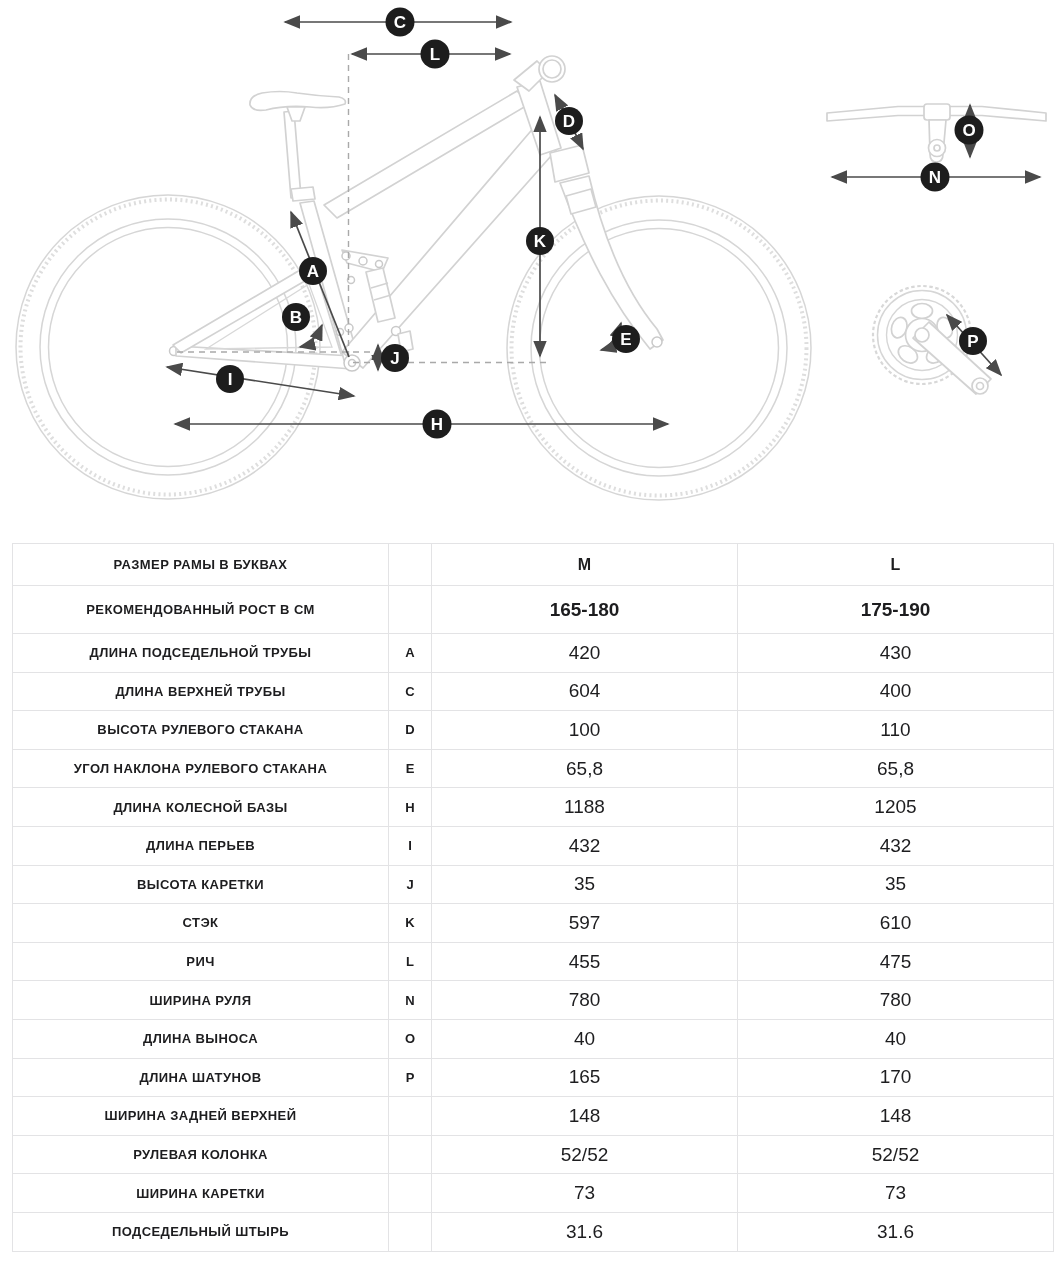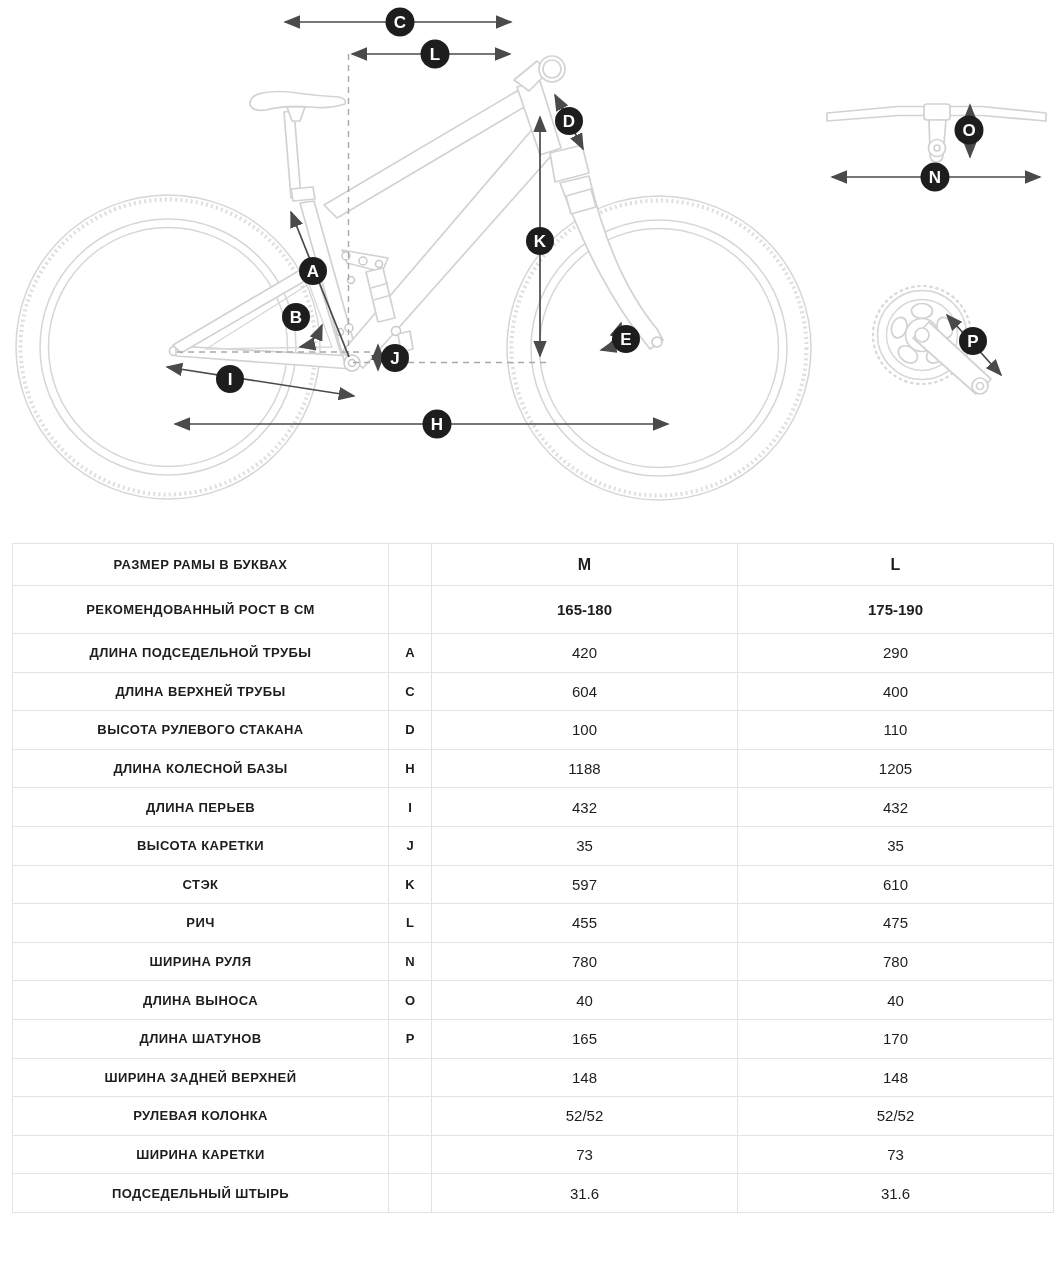--- a/index.html
+++ b/index.html
@@ -17,21 +17,21 @@
   .dim{stroke:#4a4a4a;stroke-width:1.7;fill:none;}
   .dash{stroke:#a9a9a9;stroke-width:1.4;stroke-dasharray:6 5;fill:none;}
   .callout{fill:#1d1d1d;}
   .callout-txt{fill:#ffffff;font-size:17px;font-weight:bold;text-anchor:middle;}
 
   
   table.geo{border-collapse:collapse;table-layout:fixed;width:1041px;margin:11px 0 0 12px;}
   table.geo td{border:1px solid #e3e3e5;height:37.6px;padding:0;color:#1d1d1f;overflow:hidden;white-space:nowrap;}
   td.lbl{padding-left:15px;text-align:center;font-size:13px;font-weight:bold;letter-spacing:.4px;}
   td.ltr{text-align:center;font-size:13px;font-weight:bold;}
-  td.val{text-align:center;font-size:15px;font-weight:normal;color:#28282a;}
+  td.val{text-align:center;font-size:19px;font-weight:normal;color:#28282a;}
   tr.r-head td{height:41px;}
   tr.r-sub td{height:47px;}
   tr.r-head td.val{font-size:16px;font-weight:bold;}
   tr.r-sub td.val{font-weight:bold;}
 </style>
 </head>
 <body>
 
 <div class="page">
 
@@ -223,35 +223,41 @@
       <tr class="r-sub">
         <td class="lbl">РЕКОМЕНДОВАННЫЙ РОСТ В СМ</td>
         <td class="ltr"></td>
         <td class="val">165-180</td>
         <td class="val">175-190</td>
       </tr>
       <tr>
         <td class="lbl">ДЛИНА ПОДСЕДЕЛЬНОЙ ТРУБЫ</td>
         <td class="ltr">A</td>
         <td class="val">420</td>
-        <td class="val">290</td>
+        <td class="val">430</td>
       </tr>
       <tr>
         <td class="lbl">ДЛИНА ВЕРХНЕЙ ТРУБЫ</td>
         <td class="ltr">C</td>
         <td class="val">604</td>
         <td class="val">400</td>
       </tr>
       <tr>
         <td class="lbl">ВЫСОТА РУЛЕВОГО СТАКАНА</td>
         <td class="ltr">D</td>
         <td class="val">100</td>
         <td class="val">110</td>
       </tr>
       <tr>
+        <td class="lbl">УГОЛ НАКЛОНА РУЛЕВОГО СТАКАНА</td>
+        <td class="ltr">E</td>
+        <td class="val">65,8</td>
+        <td class="val">65,8</td>
+      </tr>
+      <tr>
         <td class="lbl">ДЛИНА КОЛЕСНОЙ БАЗЫ</td>
         <td class="ltr">H</td>
         <td class="val">1188</td>
         <td class="val">1205</td>
       </tr>
       <tr>
         <td class="lbl">ДЛИНА ПЕРЬЕВ</td>
         <td class="ltr">I</td>
         <td class="val">432</td>
         <td class="val">432</td>

